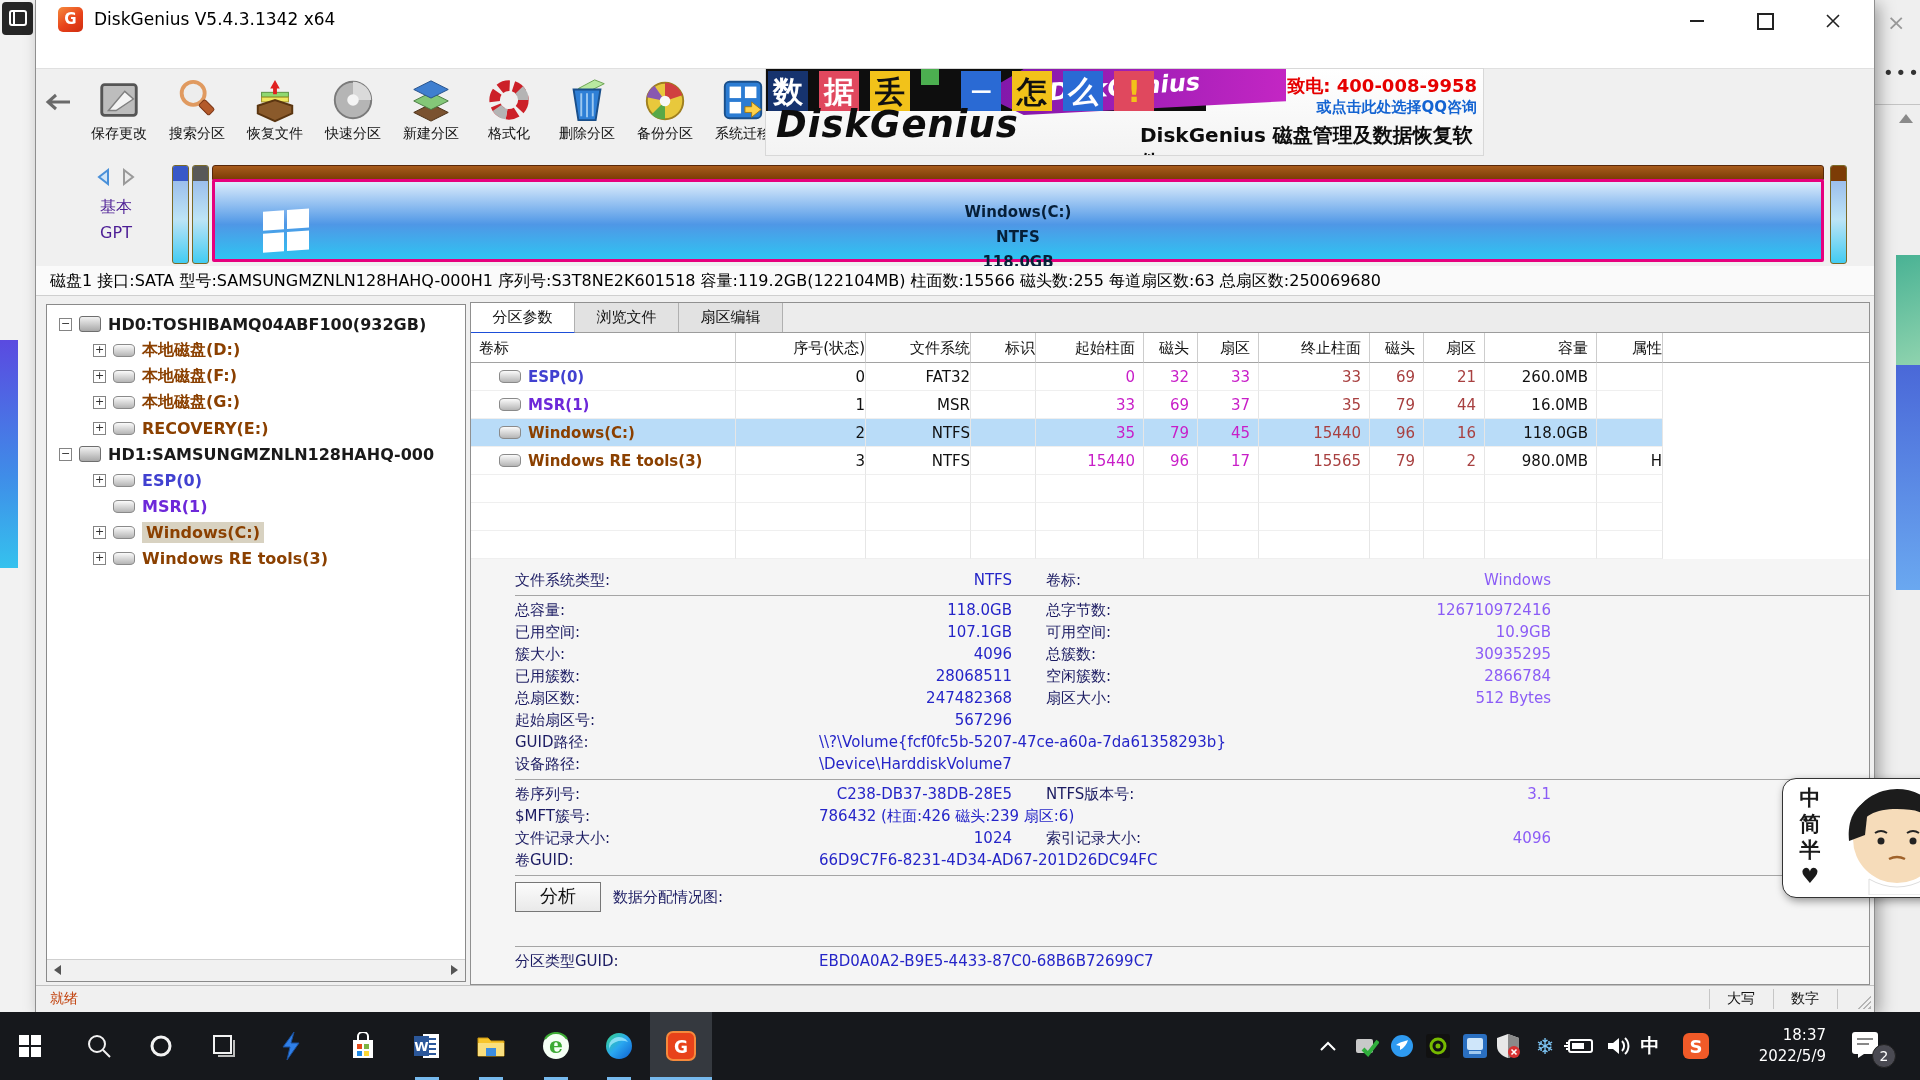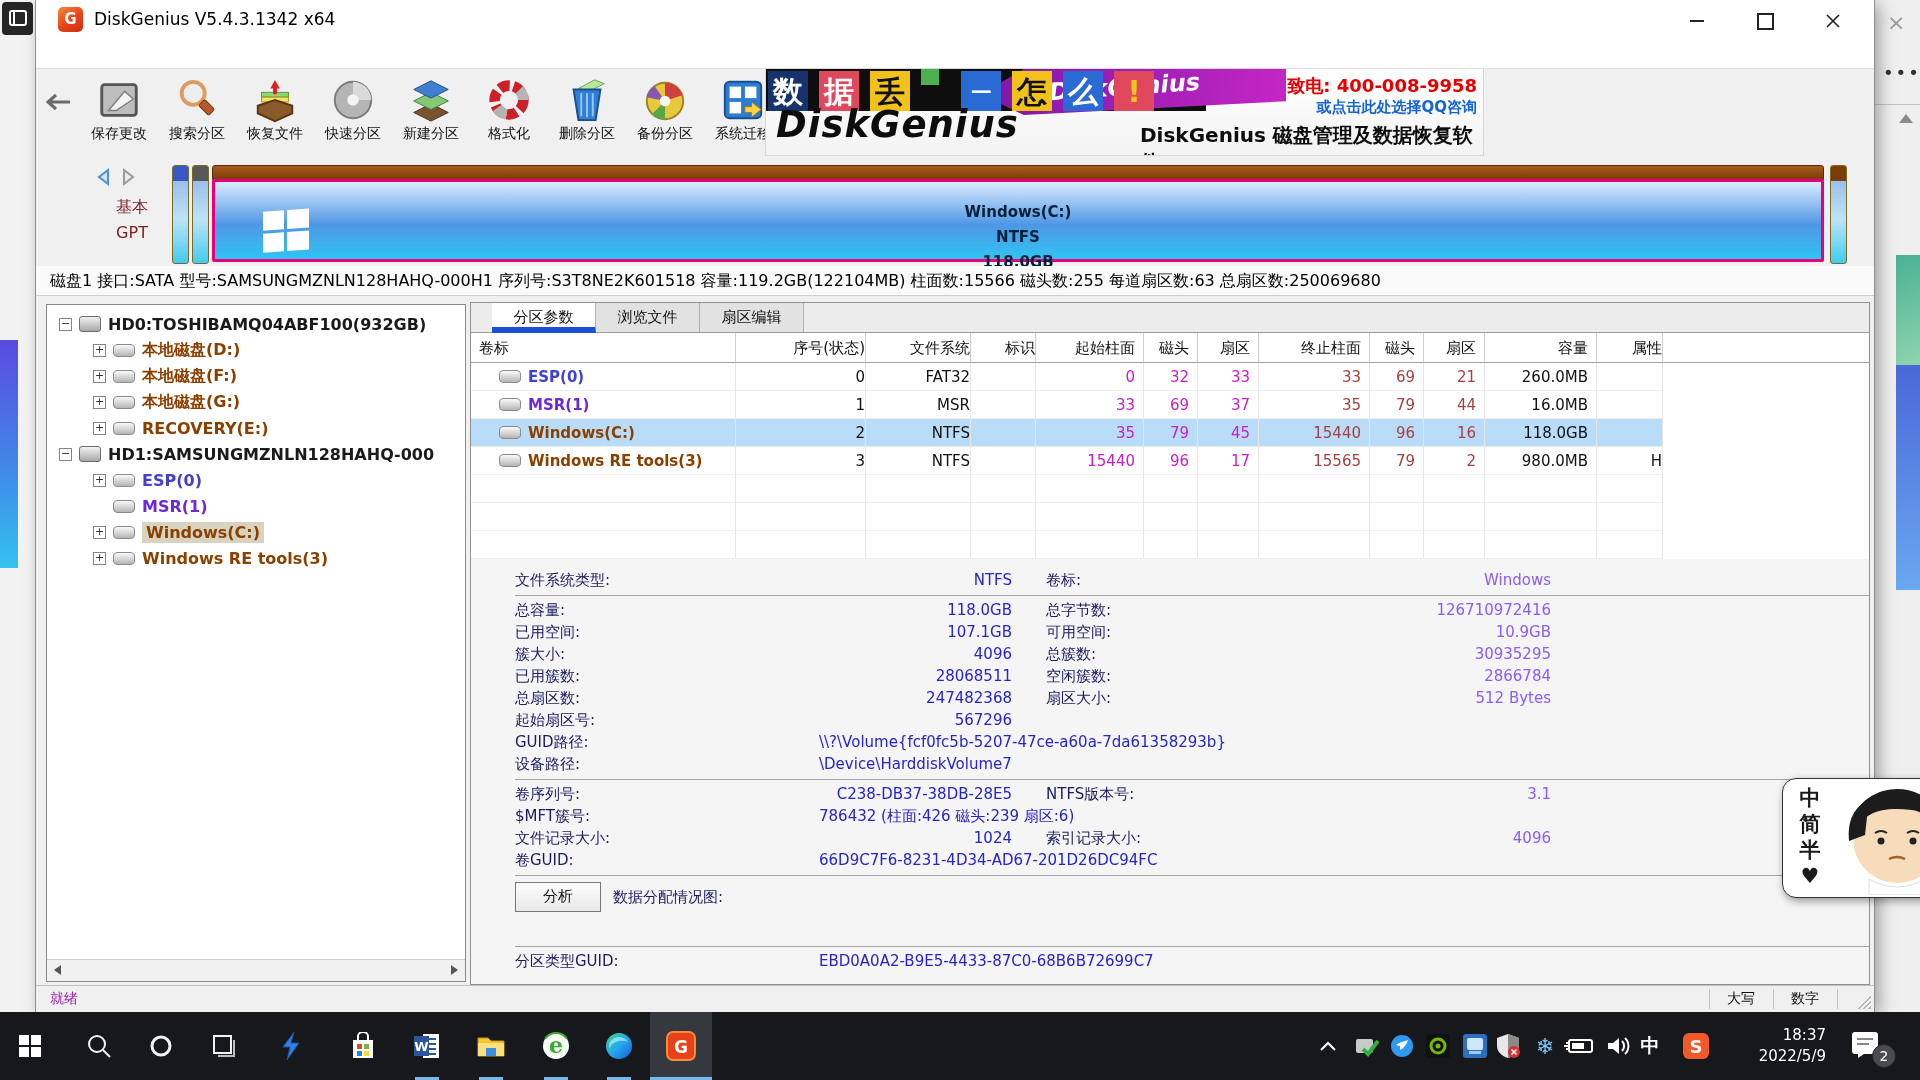--- a/index.html
+++ b/index.html
@@ -49,21 +49,21 @@
     background:linear-gradient(95deg,#7d17a8,#c426c4);
     clip-path:polygon(0 55%,14% 0,100% 0,100% 70%,14% 100%);}
   .ribbon span{position:absolute;left:68px;top:4px;color:#fff;font-style:italic;font-weight:bold;font-size:24px;transform:rotate(-4deg);}
   .banner-phone{position:absolute;right:6px;top:5px;color:#e60000;font-weight:bold;font-size:18px;z-index:4;}
   .banner-qq{position:absolute;right:6px;top:29px;color:#1464d2;font-weight:bold;font-size:15px;z-index:4;}
   .banner-big{position:absolute;left:10px;top:34px;font-size:37px;font-weight:900;font-style:italic;color:#0d0d0d;letter-spacing:1px;z-index:4;}
   .banner-tag{position:absolute;left:374px;top:53px;font-size:20px;font-weight:bold;color:#0d0d0d;z-index:4;}
   
   .diskpanel{left:0;top:158px;width:100%;height:108px;background:#f0f0f0;}
   .nav-arrows{left:40px;top:10px;width:80px;display:flex;gap:10px;justify-content:center;}
-  .disk-type{left:56px;top:36px;width:80px;text-align:center;font-size:16px;color:#7f1d1d;line-height:26px;}
+  .disk-type{left:40px;top:36px;width:80px;text-align:center;font-size:16px;color:#4c1d95;line-height:26px;}
   .sliver{top:7px;width:15px;height:97px;border:1px solid #7a6a28;border-radius:3px;background:linear-gradient(#8fb0e8,#bde4f6 55%,#42ccf2);overflow:hidden;}
   .sliver .cap{height:15px;}
   .mainbar{left:176px;top:7px;width:1612px;height:97px;cursor:pointer;}
   .mainbar .cap{position:absolute;left:0;top:0;width:100%;height:15px;background:linear-gradient(#a85c1c,#7c3c06);border:1px solid #58280a;border-radius:3px 3px 0 0;box-sizing:border-box;}
   .mainbar .body{position:absolute;left:0;top:14px;width:100%;height:83px;box-sizing:border-box;border:3px solid #e6007e;border-radius:2px;
     background:linear-gradient(#dcecfc,#4f97e6 55%,#2fc4f2);}
   .winflag{position:absolute;left:44px;top:22px;}
   .bar-text{position:absolute;left:0;top:18px;width:100%;text-align:center;font-size:15px;font-weight:600;color:#061f38;line-height:25px;}
   .sliver-right{left:1794px;}
   
@@ -83,21 +83,21 @@
   .c-black{color:#1a1a1a;} .c-brown{color:#8b4000;} .c-blue{color:#4141d0;} .c-dark{color:#6d28d9;}
   .tree-sel{background:#d8d2c1;padding:1px 4px;}
   .tree-hscroll{position:absolute;left:0;bottom:0;width:100%;height:21px;background:#f1f1f1;border-top:1px solid #cfcfcf;}
   .hs-btn{position:absolute;top:0;width:21px;height:20px;background:#f1f1f1;display:flex;align-items:center;justify-content:center;cursor:pointer;}
   .tri-l{width:0;height:0;border-top:5px solid transparent;border-bottom:5px solid transparent;border-right:7px solid #555;}
   .tri-r{width:0;height:0;border-top:5px solid transparent;border-bottom:5px solid transparent;border-left:7px solid #555;}
   
   .rightpanel{left:434px;top:6px;width:1400px;height:683px;background:#f5f5f5;border:1px solid #909090;box-sizing:border-box;overflow:hidden;}
   .tabs{height:29px;display:flex;border-bottom:1px solid #9c9c9c;background:#ececec;}
   .tab{width:103px;text-align:center;font-size:15px;line-height:28px;background:#e2e2e2;border-right:1px solid #b0b0b0;cursor:pointer;}
-  .tab.active{background:#fff;border-bottom:6px solid #1d4ed8;margin-bottom:-1px;font-weight:normal;margin-left:21px;}
+  .tab.active{background:#fff;border-bottom:1px solid #1d4ed8;margin-bottom:-1px;font-weight:normal;}
   .ptable{background:#fff;}
   .trow{display:grid;grid-template-columns:265px 130px 105px 65px 108px 54px 61px 111px 54px 61px 112px 66px 1fr;}
   .trow>div{height:28px;line-height:28px;font-size:15px;border-right:1px solid #e6e6e6;border-bottom:1px solid #efefef;overflow:hidden;white-space:nowrap;box-sizing:border-box;}
   .trow>div:last-child{border-right:none;border-bottom:none;}
   .thead>div{height:30px;line-height:30px;border-right:1px solid #cdcdcd;border-bottom:1px solid #a2a2a2;color:#111;background:#fff;}
   .thead>div:last-child{border-bottom:1px solid #a2a2a2;}
   .cell-name{padding-left:28px;font-weight:bold;display:flex;align-items:center;gap:7px;}
   .a-c{text-align:right;} .a-r{text-align:right;padding-right:8px;} .a-l{text-align:left;padding-left:8px;}
   .mg{color:#c81ec8;} .mr{color:#a84040;}
   .rsel>div{background:#b9dcf8;}
@@ -106,26 +106,26 @@
   .details{position:absolute;left:44px;top:266px;width:1390px;font-size:15px;line-height:22px;}
   .drow{height:22px;white-space:nowrap;}
   .dl{display:inline-block;width:262px;color:#1b1b62;vertical-align:top;}
   .dv1{display:inline-block;width:235px;text-align:right;color:#2525c8;vertical-align:top;}
   .dv1w{display:inline-block;width:540px;text-align:left;padding-left:42px;color:#2525c8;vertical-align:top;box-sizing:border-box;}
   .dl2{display:inline-block;width:180px;margin-left:34px;color:#1b1b62;vertical-align:top;}
   .dv2{display:inline-block;width:325px;text-align:right;color:#8b5cf6;vertical-align:top;}
   .dsep{border-top:1px solid #a5a5a5;margin:4px 0 3px 0;width:1390px;}
   .analyze-row{margin-top:6px;height:34px;}
   .btn{display:inline-block;width:84px;height:28px;line-height:26px;text-align:center;border:1px solid #777;
-    background:linear-gradient(#fcfcfc,#e9e9e9);font-size:15px;color:#111;cursor:pointer;vertical-align:middle;}
+    background:linear-gradient(#fcfcfc,#e9e9e9);font-size:18px;color:#111;cursor:pointer;vertical-align:middle;}
   .analyze-label{margin-left:12px;color:#1b1b62;vertical-align:middle;}
   .dspacer{height:26px;}
   
   .statusbar{left:0;top:985px;width:100%;height:27px;background:#f0f0f0;border-top:1px solid #c0c0c0;font-size:14px;}
-  .st-ready{position:absolute;left:14px;top:4px;color:#a21caf;}
+  .st-ready{position:absolute;left:14px;top:4px;color:#c2410c;}
   .st-sep{position:absolute;top:3px;height:20px;border-left:1px solid #c6c6c6;}
   .st-seg{position:absolute;top:4px;width:58px;text-align:center;color:#111;}
   .grip{position:absolute;right:3px;top:8px;width:15px;height:15px;
     background:linear-gradient(135deg,transparent 55%,#b5b5b5 55%,#b5b5b5 62%,transparent 62%,transparent 72%,#b5b5b5 72%,#b5b5b5 79%,transparent 79%,transparent 88%,#b5b5b5 88%);}
   
   .taskbar{left:0;top:1012px;width:1920px;height:68px;background:#16181c;z-index:40;}
   .tb-ic{position:absolute;top:0;width:54px;height:68px;display:flex;align-items:center;justify-content:center;cursor:pointer;}
   .tb-under{position:absolute;top:65px;height:3px;background:#76b9ed;}
   .tb-active{position:absolute;left:650px;top:0;width:62px;height:68px;background:#35393f;}
   .tray-ic{position:absolute;top:12px;width:30px;height:44px;display:flex;align-items:center;justify-content:center;cursor:pointer;color:#fff;}

